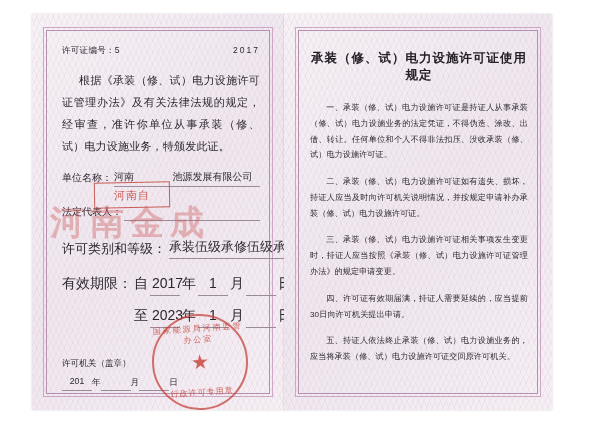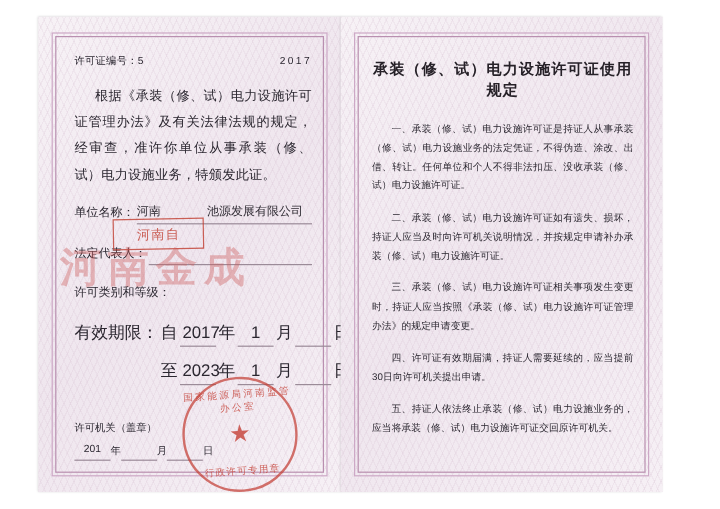--- a/index.html
+++ b/index.html
@@ -101,21 +101,21 @@
   .field-val {
     flex: 1;
     margin-left: 2px;
     position: relative;
   }
   .field-val.u { border-bottom: 0.8px solid #9b8b98; }
 
   .cat-row {
     display: flex;
     align-items: flex-end;
-    font-size: 10px;
+    font-size: 13px;
     margin-bottom: 14px;
     white-space: nowrap;
   }
   .cat-items {
     flex: 1;
     display: flex;
     justify-content: space-between;
     margin-left: 3px;
     border-bottom: 0.8px solid #9b8b98;
     padding-bottom: 1px;
@@ -291,20 +291,25 @@
         </span>
       </div>
 
       <div class="field-row legal-rep">
         <span class="field-label">法定代表人：</span>
         <span class="field-val u">&nbsp;</span>
       </div>
 
       <div class="cat-row">
         <span class="field-label">许可类别和等级：</span>
+        <span class="cat-items">
+          <span>承装伍级</span>
+          <span>承修伍级</span>
+          <span>承试伍级</span>
+        </span>
       </div>
 
       <div class="valid-block">
         <div class="valid-line">
           <span class="lead">有效期限：</span>
           <span class="sp">自</span>
           <span class="seg">2017</span>
           <span class="sp">年</span>
           <span class="seg">1</span>
           <span class="sp">月</span>

